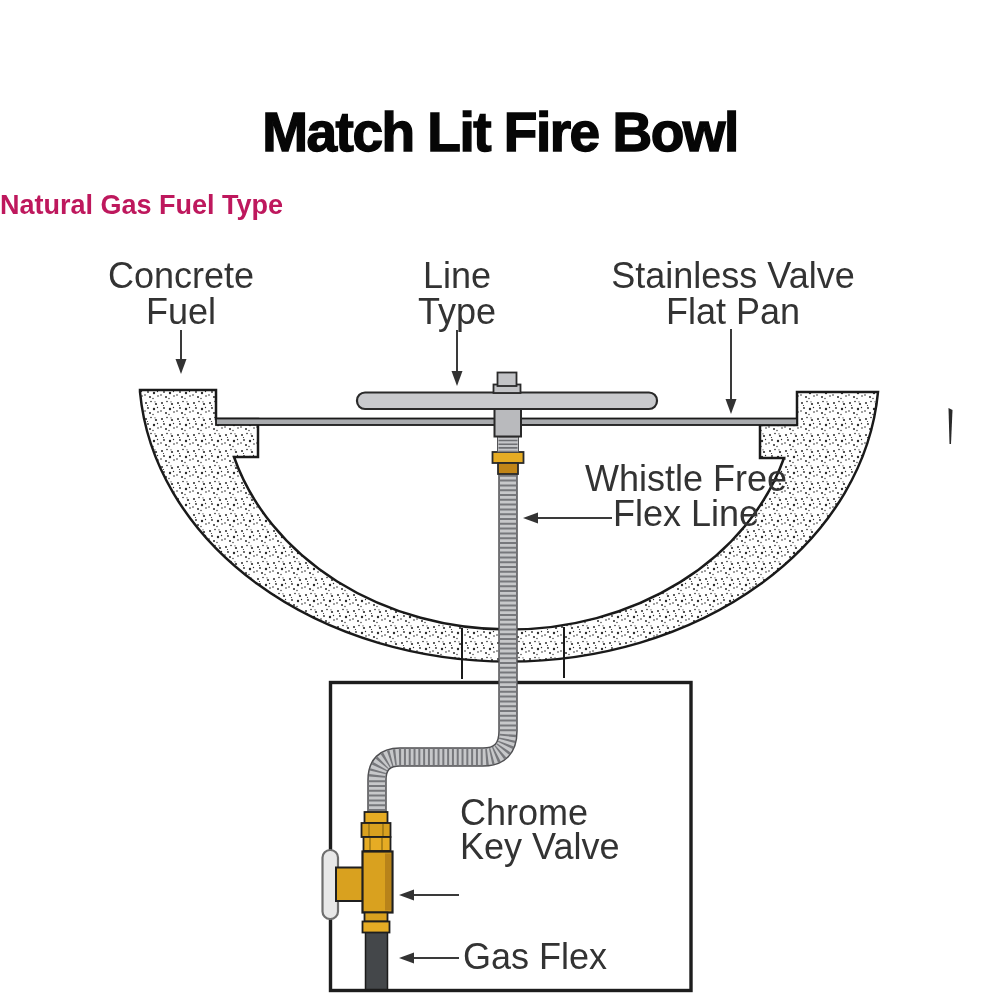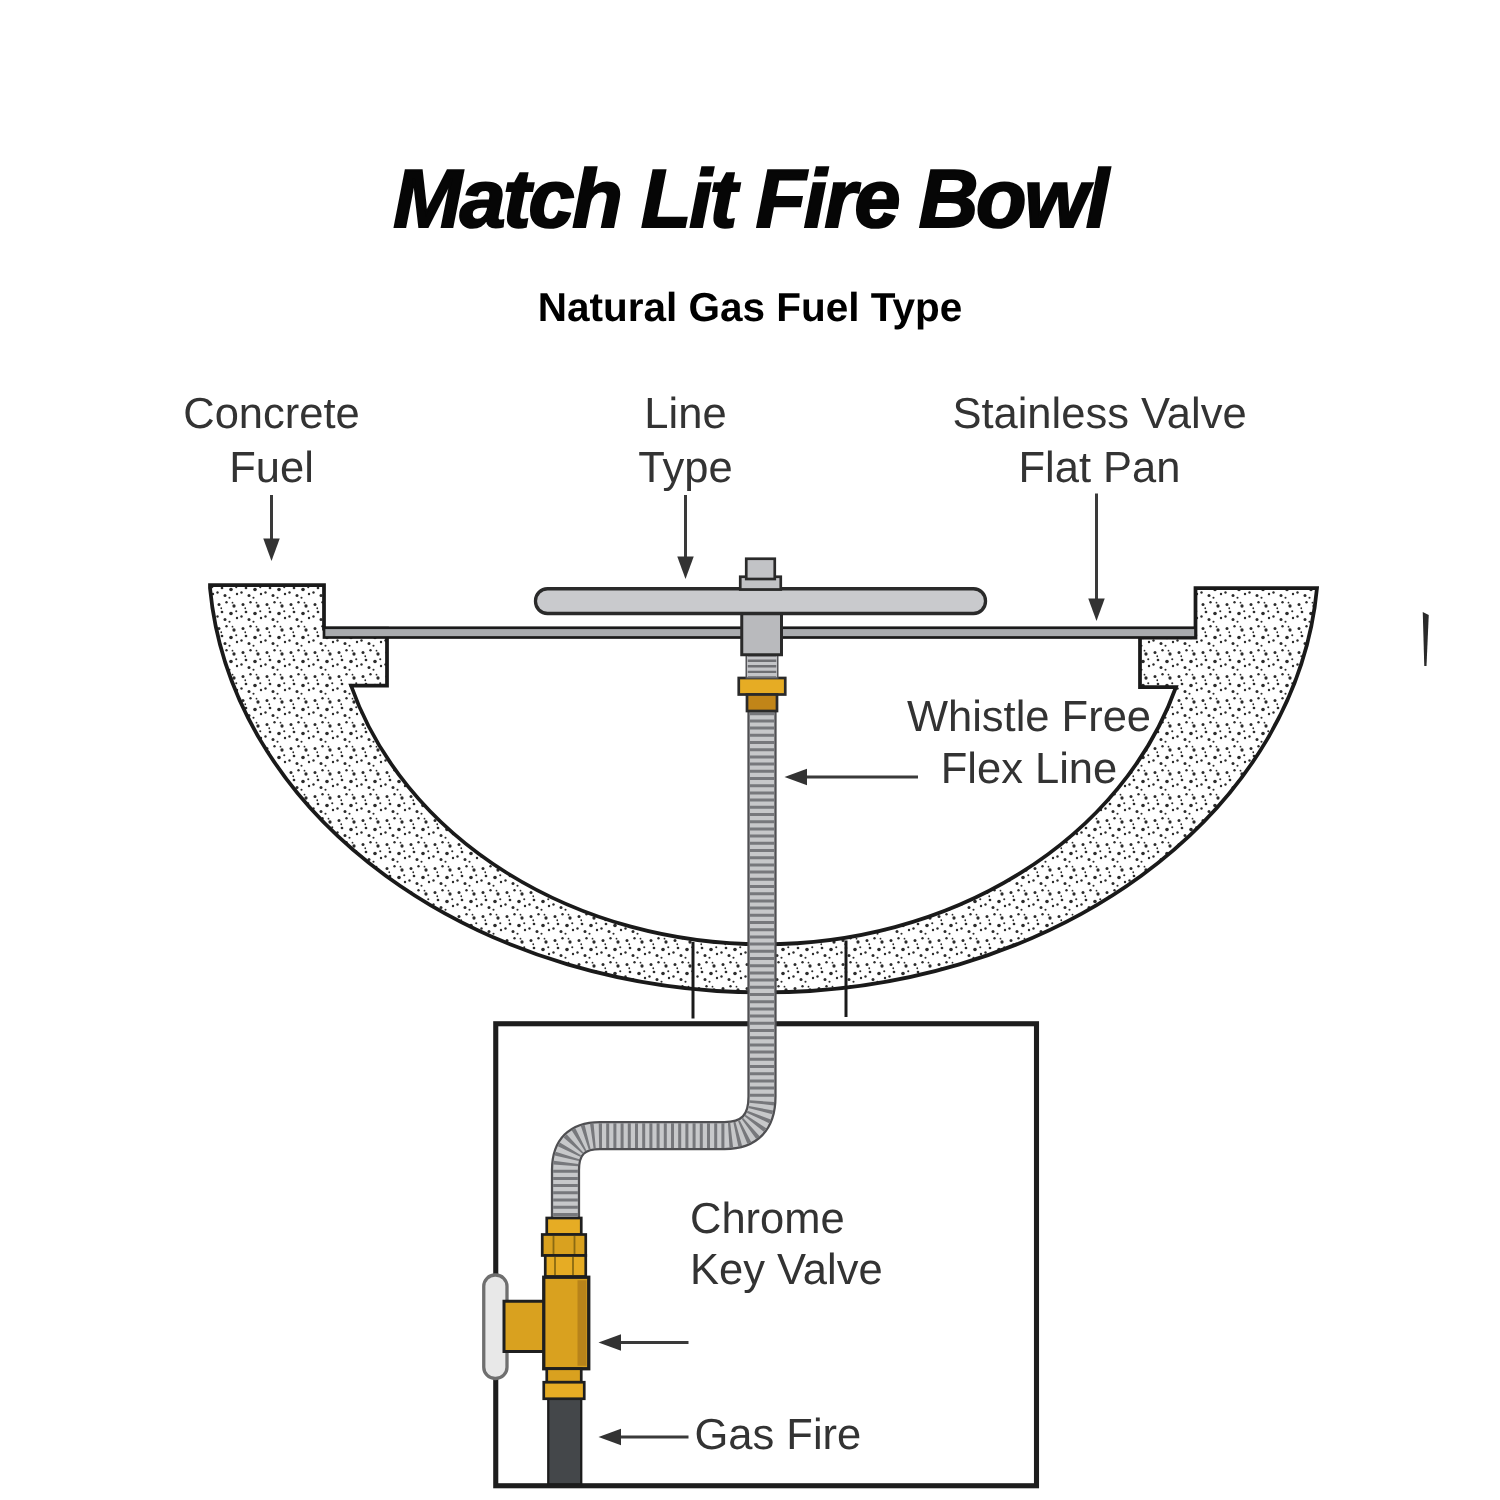--- a/index.html
+++ b/index.html
@@ -1,24 +1,24 @@
 <!DOCTYPE html>
 <html><head>
 <meta charset="utf-8">
 <style>
   html,body{margin:0;padding:0;background:#ffffff;}
   .page{position:relative;width:1000px;height:1000px;background:#ffffff;
         font-family:"Liberation Sans", sans-serif;overflow:hidden;}
   .drawing{position:absolute;left:0;top:0;}
   .title{position:absolute;left:0;right:0;top:100px;text-align:center;
-         font-size:55px;font-weight:bold;letter-spacing:-1.5px;color:#060606;font-style:italic;
+         font-size:55px;font-weight:bold;letter-spacing:-1.5px;color:#060606;
          -webkit-text-stroke:1.4px #060606;}
-  .subtitle{position:absolute;left:0;right:0;top:190px;text-align:center;
-            font-size:27px;font-weight:bold;color:#000000;}
-  .callout{position:absolute;color:#333333;font-size:29px;line-height:36px;
+  .subtitle{position:absolute;left:0;right:0;top:190px;
+            font-size:27px;font-weight:bold;color:#be185d;}
+  .callout{position:absolute;color:#333333;font-size:36px;line-height:36px;
            text-align:center;}
   .callout.tight{line-height:35px;}
   .callout.leftalign{text-align:left;line-height:34px;}
   .co-concrete{left:81px;top:258px;width:200px;}
   .co-firering{left:357px;top:258px;width:200px;}
   .co-flatpan{left:611px;top:258px;width:244px;}
   .co-whistle{left:575px;top:461px;width:222px;}
   .co-valve{left:460px;top:796px;width:220px;}
   .co-gas{left:463px;top:940px;width:200px;}
 </style>
@@ -136,16 +136,16 @@
     <div>Whistle Free</div>
     <div>Flex Line</div>
   </div>
 
   <div class="callout leftalign co-valve">
     <div>Chrome</div>
     <div>Key Valve</div>
   </div>
 
   <div class="callout leftalign co-gas">
-    <div>Gas Fire</div>
+    <div>Gas Flex</div>
   </div>
 
 </div>
 
 </body></html>

